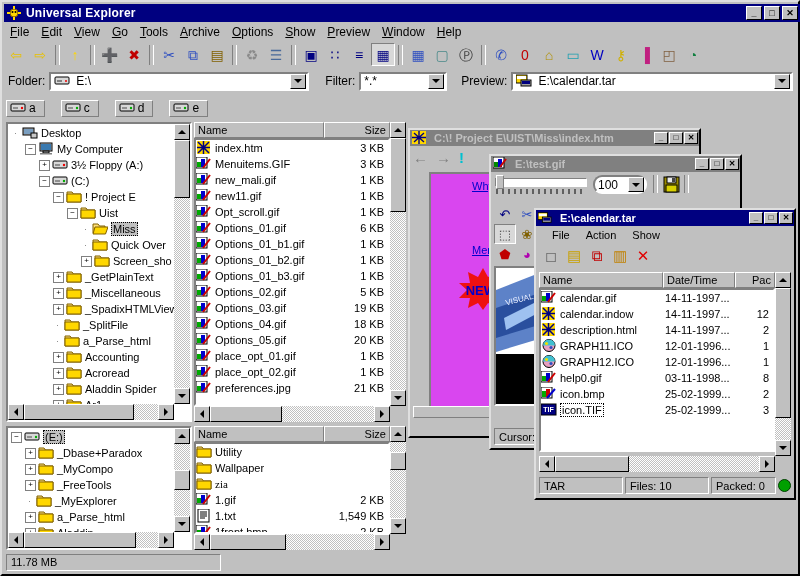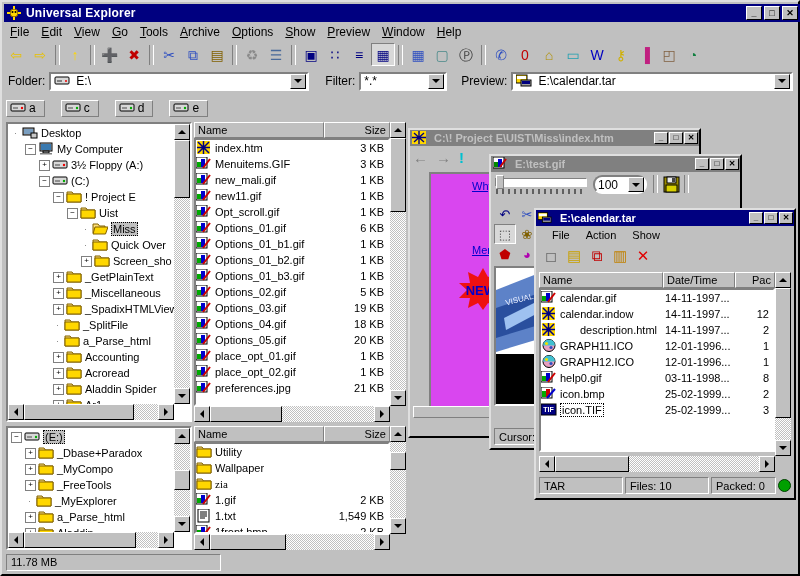--- a/index.html
+++ b/index.html
@@ -1049,21 +1049,21 @@
               <span class="ico"><svg width="16" height="14" viewBox="0 0 16 14">
                   <rect x="1" y="0" width="13" height="13" fill="#ffd700"></rect>
                   <path d="M2 1 L13 12 M13 1 L2 12 M7.5 0 L7.5 13 M1 6.5 L14 6.5" stroke="#000080" stroke-width="1.5"></path>
                 </svg></span>
               <span>calendar.indow</span>
             </span>
             <span style="width: 72px; flex: 0 0 auto;">14-11-1997...</span>
             <span style="flex: 1 1 0%; text-align: right; padding-right: 4px;">12</span>
           </div>
           <div class="row">
-            <span class="nm" style="width: 124px; flex: 0 0 auto; gap: 20px;">
+            <span class="nm" style="width: 124px; flex: 0 0 auto;">
               <span class="ico"><svg width="16" height="14" viewBox="0 0 16 14">
                   <rect x="1" y="0" width="13" height="13" fill="#ffd700"></rect>
                   <path d="M2 1 L13 12 M13 1 L2 12 M7.5 0 L7.5 13 M1 6.5 L14 6.5" stroke="#000080" stroke-width="1.5"></path>
                 </svg></span>
               <span>description.html</span>
             </span>
             <span style="width: 72px; flex: 0 0 auto;">14-11-1997...</span>
             <span style="flex: 1 1 0%; text-align: right; padding-right: 4px;">2</span>
           </div>
           <div class="row">

